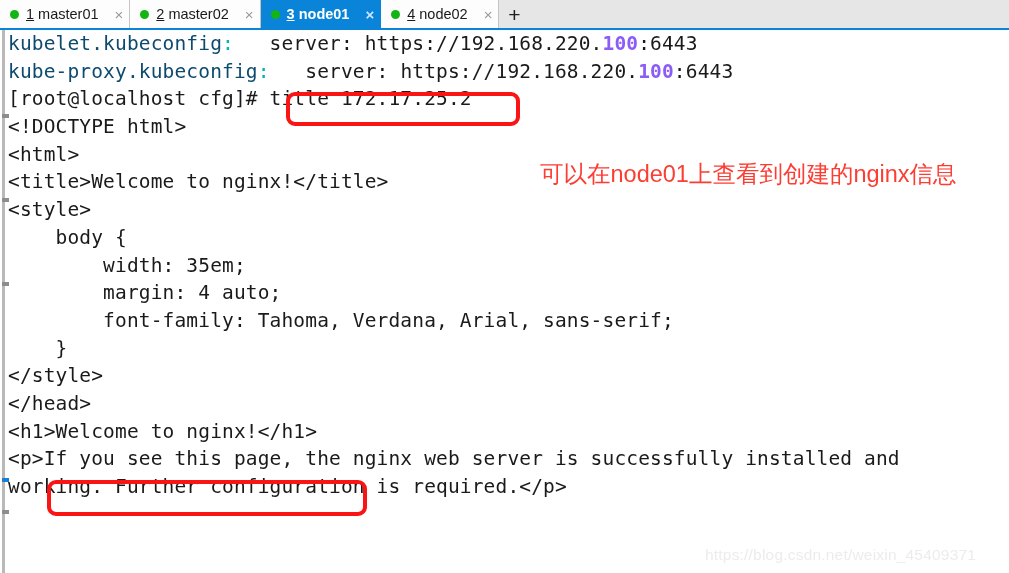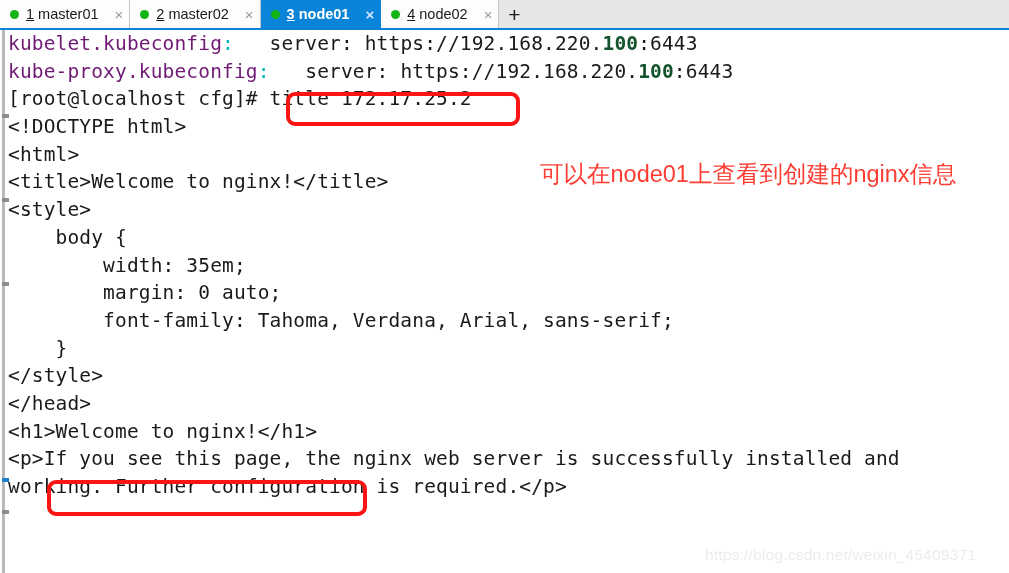--- a/index.html
+++ b/index.html
@@ -122,23 +122,23 @@
   }
   .line {
     height: 27.7px;
     line-height: 27.7px;
     font-family: "DejaVu Sans Mono", monospace;
     font-size: 19.5px;
     letter-spacing: 0.15px;
     color: #1a1a1a;
     white-space: pre;
   }
-  .c-magenta { color: #701a75; }
+  .c-magenta { color: #0c4a6e; }
   .c-cyan    { color: #00b5b5; }
-  .c-red     { color: #14532d; font-weight: bold; }
+  .c-red     { color: #8b5cf6; font-weight: bold; }
 
   
   .redbox {
     position: absolute;
     border: 4px solid #fa1414;
     border-radius: 9px;
     box-sizing: border-box;
     pointer-events: none;
   }
   #redbox-curl {
@@ -224,21 +224,21 @@
   <div id="lines">
       <div class="line"><span class="c-magenta">kubelet.kubeconfig</span><span class="c-cyan">:</span><span>   server: https://192.168.220.</span><span class="c-red">100</span><span>:6443</span></div>
       <div class="line"><span class="c-magenta">kube-proxy.kubeconfig</span><span class="c-cyan">:</span><span>   server: https://192.168.220.</span><span class="c-red">100</span><span>:6443</span></div>
       <div class="line"><span>[root@localhost cfg]# title 172.17.25.2</span></div>
       <div class="line"><span>&lt;!DOCTYPE html&gt;</span></div>
       <div class="line"><span>&lt;html&gt;</span></div>
       <div class="line"><span>&lt;title&gt;Welcome to nginx!&lt;/title&gt;</span></div>
       <div class="line"><span>&lt;style&gt;</span></div>
       <div class="line"><span>    body {</span></div>
       <div class="line"><span>        width: 35em;</span></div>
-      <div class="line"><span>        margin: 0 auto;</span></div>
+      <div class="line"><span>        margin: 4 auto;</span></div>
       <div class="line"><span>        font-family: Tahoma, Verdana, Arial, sans-serif;</span></div>
       <div class="line"><span>    }</span></div>
       <div class="line"><span>&lt;/style&gt;</span></div>
       <div class="line"><span>&lt;/head&gt;</span></div>
       <div class="line"><span>&lt;h1&gt;Welcome to nginx!&lt;/h1&gt;</span></div>
       <div class="line"><span>&lt;p&gt;If you see this page, the nginx web server is successfully installed and</span></div>
       <div class="line"><span>working. Further configuration is required.&lt;/p&gt;</span></div>
     </div>
 
   <div class="redbox" id="redbox-curl"></div>

